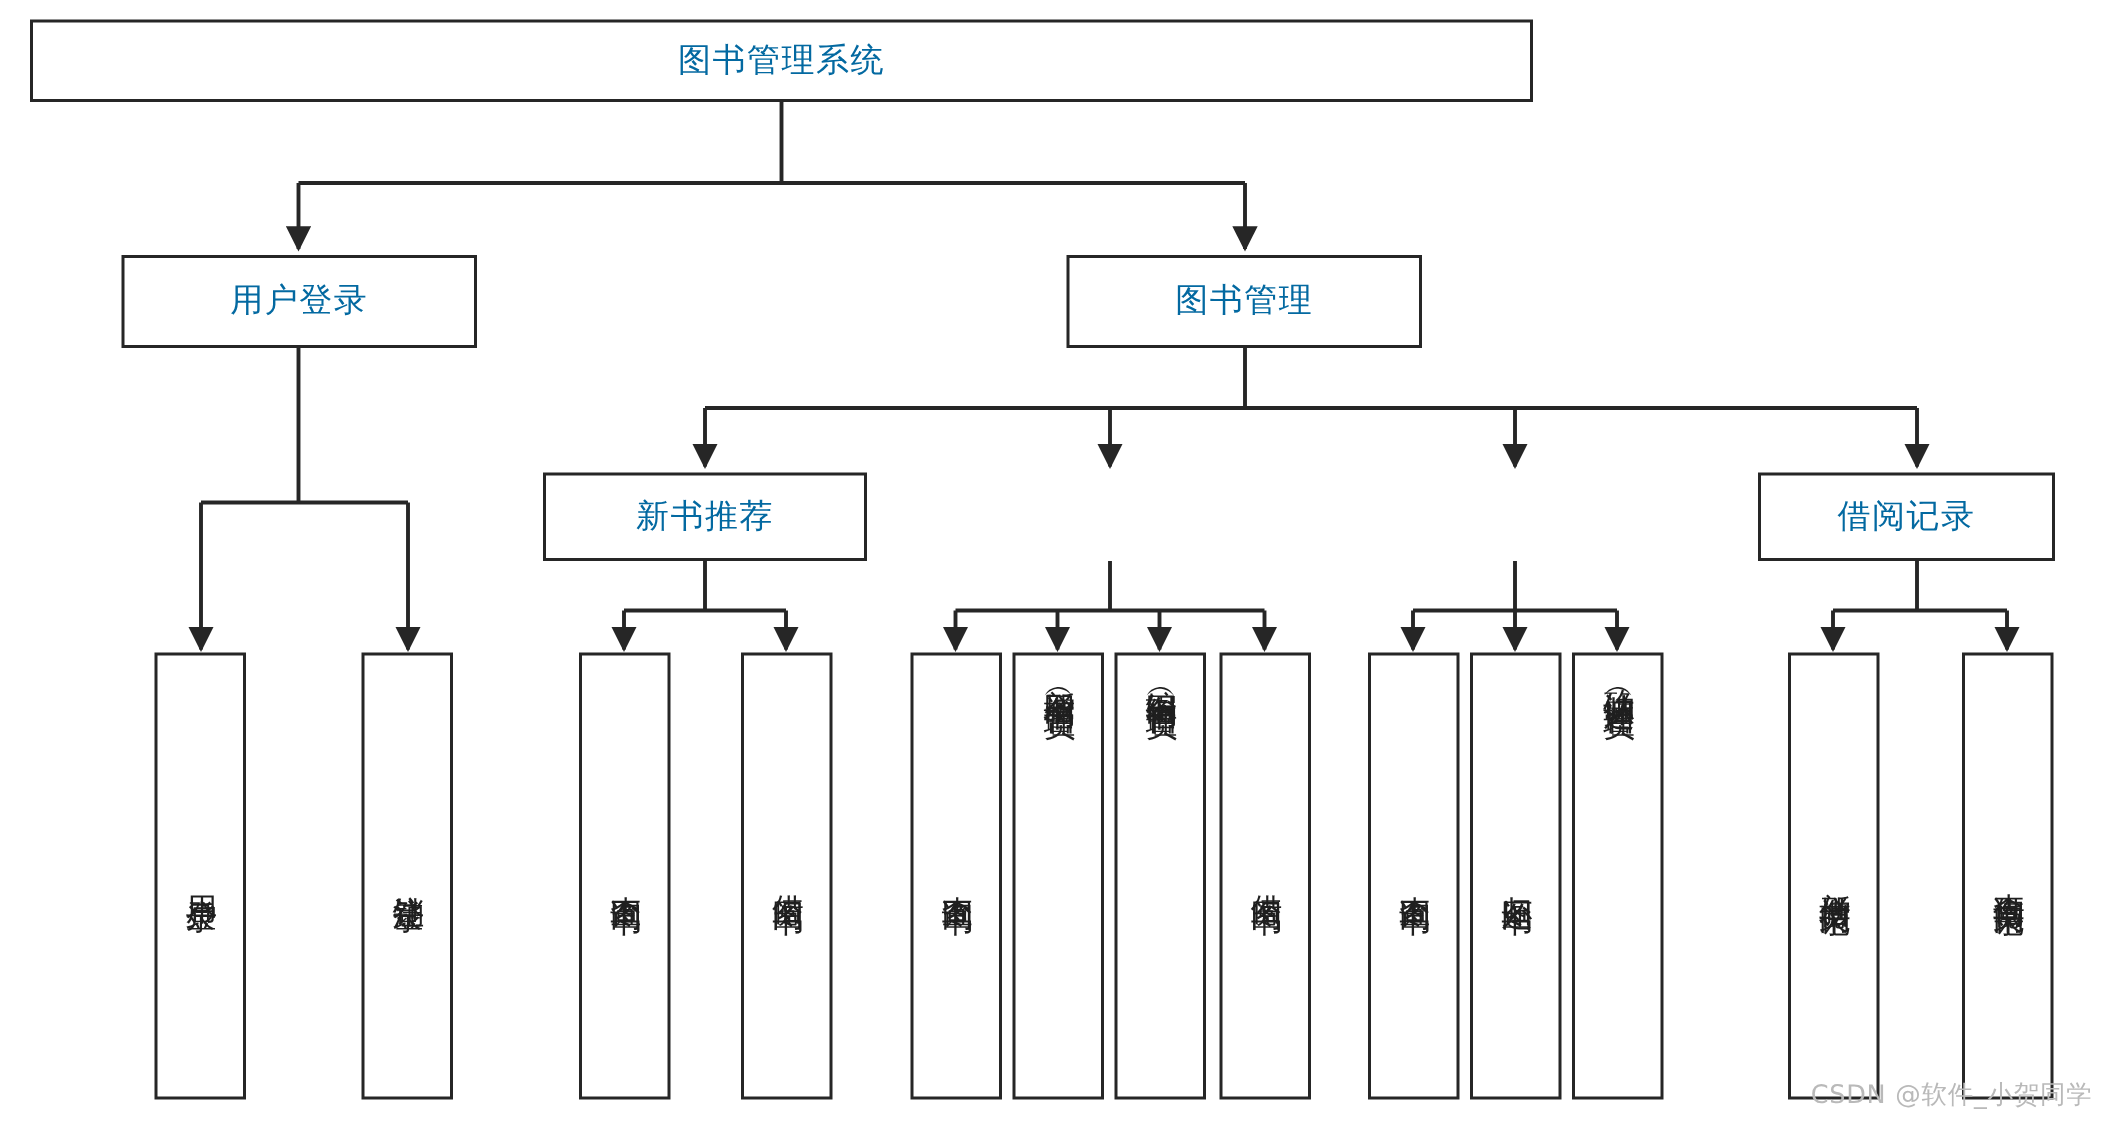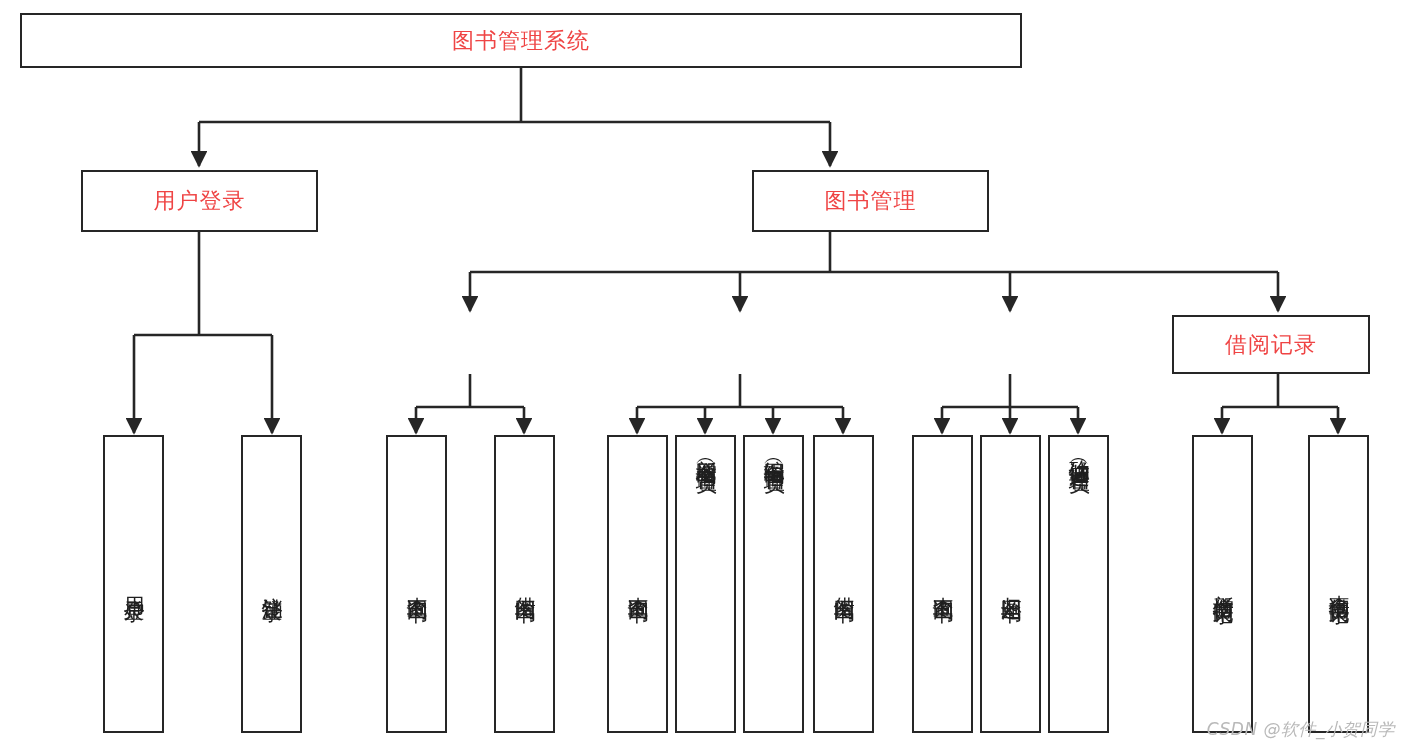--- a/index.html
+++ b/index.html
@@ -26,21 +26,21 @@
     display:flex;
     align-items:center;
     justify-content:center;
     color:#1a1a1a;
   }
   .node .lbl{
     font-size:22px;
     letter-spacing:1px;
     line-height:1.15;
     white-space:nowrap;
-    color:#ef4444;
+    color:#0369a1;
   }
   
   .leaf{
     position:absolute;
     box-sizing:border-box;
     background:#ffffff;
     border:2.4px solid #262626;
     display:flex;
     align-items:flex-start;
     justify-content:center;
@@ -61,21 +61,20 @@
   .leaf.center{align-items:center;padding-top:0;}
   .watermark{
     position:absolute;
     right:10px;
     bottom:6px;
     font-size:17px;
     color:#b9b9b9;
     letter-spacing:.5px;
     white-space:nowrap;
     font-family:"DejaVu Sans","Liberation Sans",sans-serif;
-    font-style:italic;
   }
 </style>
 </head>
 <body>
 
 <div id="canvas">
 
   <svg class="wires" viewBox="0 0 1405 747" xmlns="http://www.w3.org/2000/svg">
     <defs>
       <marker id="arrow" viewBox="0 0 10 10" refX="9" refY="5" markerWidth="6.5" markerHeight="6.5" orient="auto-start-reverse">
@@ -129,24 +128,27 @@
   </svg>
 
   <div class="node" style="left:20px;top:13px;width:1002px;height:55px;">
     <span class="lbl">图书管理系统</span>
   </div>
 
   <div class="node" style="left:81px;top:170px;width:237px;height:62px;">
     <span class="lbl">用户登录</span>
   </div>
 
-  <div class="node" style="left:711px;top:170px;width:237px;height:62px;margin-left:41px;">
+  <div class="node" style="left:711px;top:170px;width:237px;height:62px;">
     <span class="lbl">图书管理</span>
   </div>
 
+  <div class="node" style="left:362px;top:315px;width:216px;height:59px;">
+    <span class="lbl">新书推荐</span>
+  </div>
 
 
 
   <div class="node" style="left:1172px;top:315px;width:198px;height:59px;">
     <span class="lbl">借阅记录</span>
   </div>
 
   <div class="leaf center" style="left:103px;top:435px;width:61px;height:298px;">
     <span class="vlbl">用户登录</span>
   </div>

